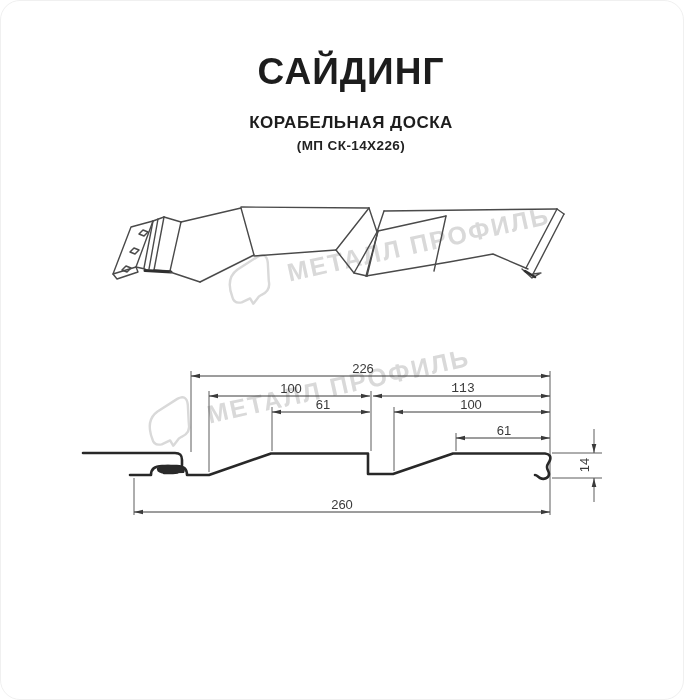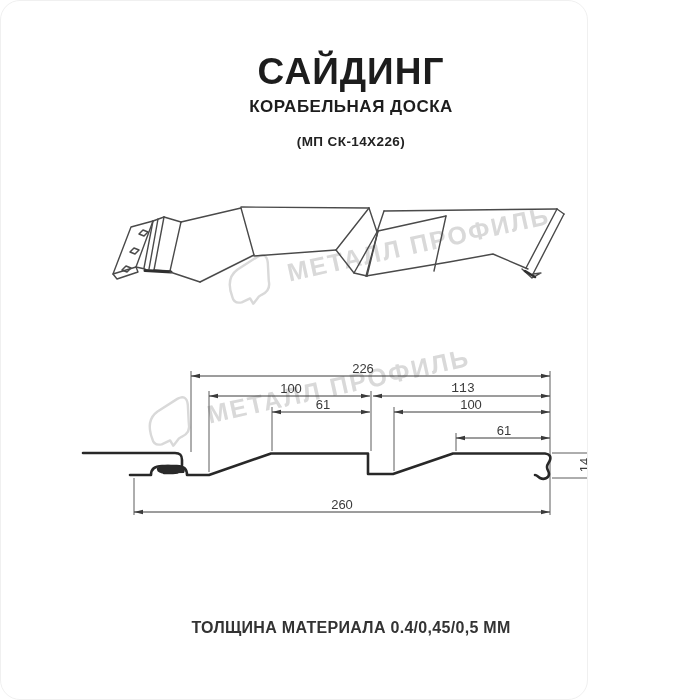--- a/index.html
+++ b/index.html
@@ -1,22 +1,22 @@
 <!DOCTYPE html>
 <html><head>
 <meta charset="utf-8">
 <style>
   html,body{margin:0;padding:0;background:#fff;}
-  .page{position:relative;width:588px;height:700px;background:#ffffff;overflow:hidden;
+  .page{position:relative;width:684px;height:700px;background:#ffffff;overflow:hidden;
         font-family:"Liberation Sans", sans-serif;border:1px solid #f0f0f0;border-radius:20px;box-sizing:border-box;}
   
   .hdr{position:absolute;left:0;top:52px;width:700px;text-align:center;color:#1d1d1d;}
   .hdr .title{font-size:37px;font-weight:800;letter-spacing:1px;line-height:1.05;}
-  .hdr .subtitle{margin-top:5px;font-size:17px;font-weight:700;letter-spacing:.5px;}
-  .hdr .model{margin-top:17px;font-size:13.5px;font-weight:600;letter-spacing:.4px;color:#222;}
+  .hdr .subtitle{margin-top:21px;font-size:17px;font-weight:700;letter-spacing:.5px;}
+  .hdr .model{margin-top:5px;font-size:13.5px;font-weight:600;letter-spacing:.4px;color:#222;}
   
   .wm{position:absolute;display:flex;align-items:center;gap:10px;color:#d9d9d9;
       transform:rotate(-12.5deg);transform-origin:0 50%;white-space:nowrap;z-index:1;}
   .wm .wmtext{font-size:25px;font-weight:700;letter-spacing:2px;}
   .wm svg{display:block;}
   #wm1{left:222px;top:262px;}
   #wm2{left:142px;top:404px;}
   
   .art{position:absolute;left:0;top:0;z-index:2;}
   
@@ -174,15 +174,14 @@
 
   <div class="dim" style="left:362px;top:361px;text-align:center;">226</div>
   <div class="dim" style="left:290px;top:381px;">100</div>
   <div class="dim" style="left:462px;top:381px;font-family:Liberation Mono, monospace;">113</div>
   <div class="dim" style="left:322px;top:397px;">61</div>
   <div class="dim" style="left:470px;top:397px;">100</div>
   <div class="dim" style="left:503px;top:423px;">61</div>
   <div class="dim rot" style="left:583px;top:464px;">14</div>
   <div class="dim" style="left:341px;top:497px;text-align:center;">260</div>
 
-  <div class="footer">ТОЛЩИНА МАТЕРИАЛА 0.4/0,45/0,5 ММ</div>
 
 </div>
 
 </body></html>

